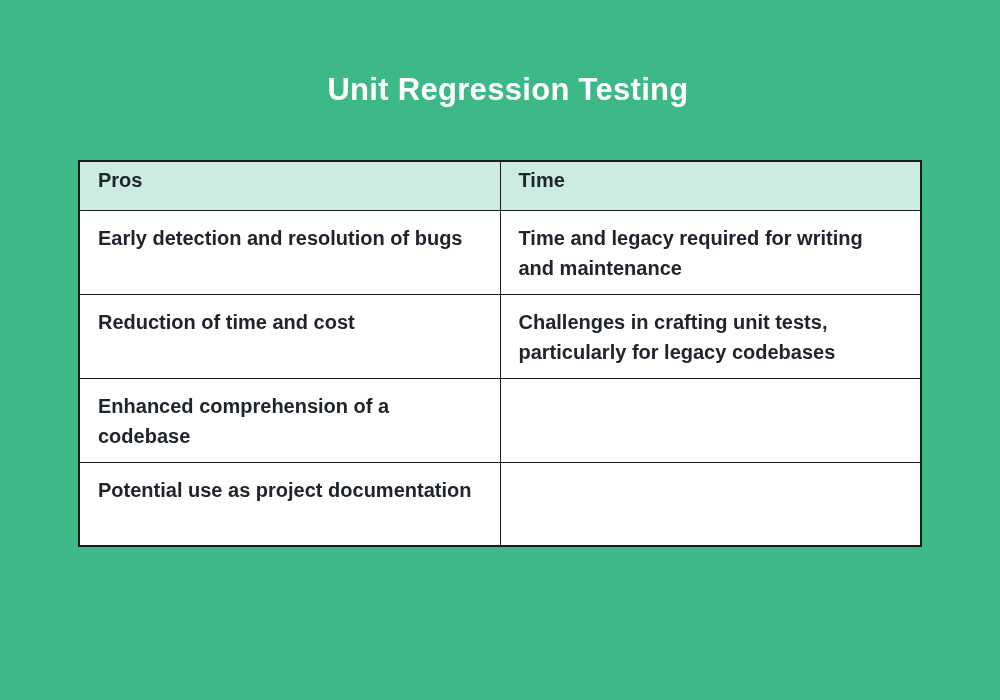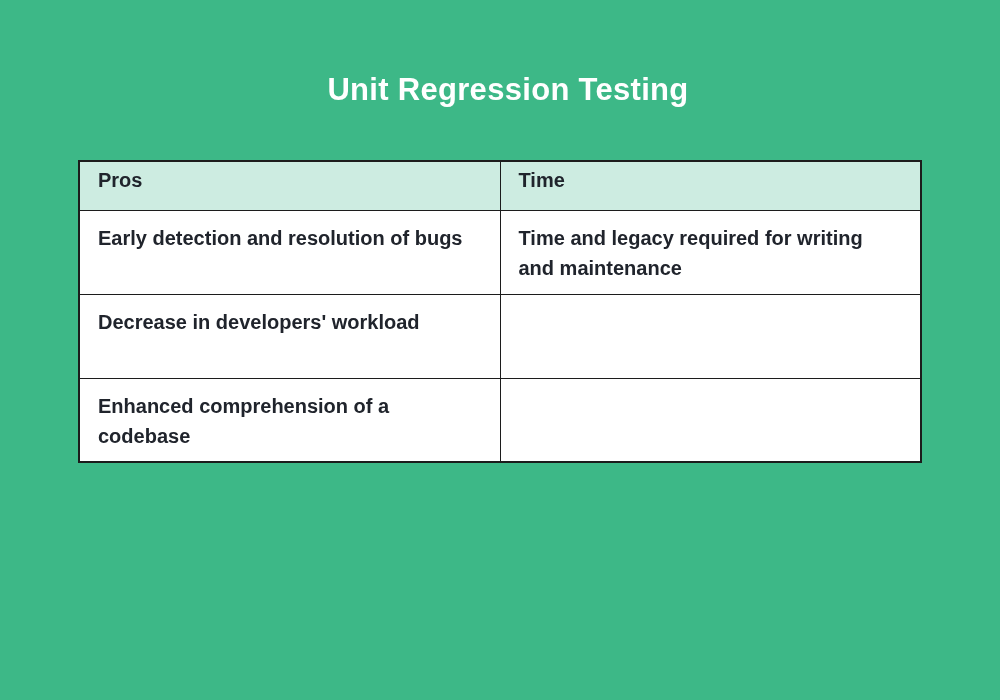--- a/index.html
+++ b/index.html
@@ -81,23 +81,27 @@
         <th>Pros</th>
         <th>Time</th>
       </tr>
     </thead>
     <tbody>
       <tr>
         <td>Early detection and resolution of bugs</td>
         <td>Time and legacy required for writing and maintenance</td>
       </tr>
       <tr>
-        <td>Decrease in developers' workload</td>
+        <td>Reduction of time and cost</td>
+        <td>Challenges in crafting unit tests, particularly for legacy codebases</td>
+      </tr>
+      <tr>
+        <td>Enhanced comprehension of a codebase</td>
         <td></td>
       </tr>
       <tr>
-        <td>Enhanced comprehension of a codebase</td>
+        <td>Potential use as project documentation</td>
         <td></td>
       </tr>
     </tbody>
   </table>
 
 </div>
 
 </body></html>

